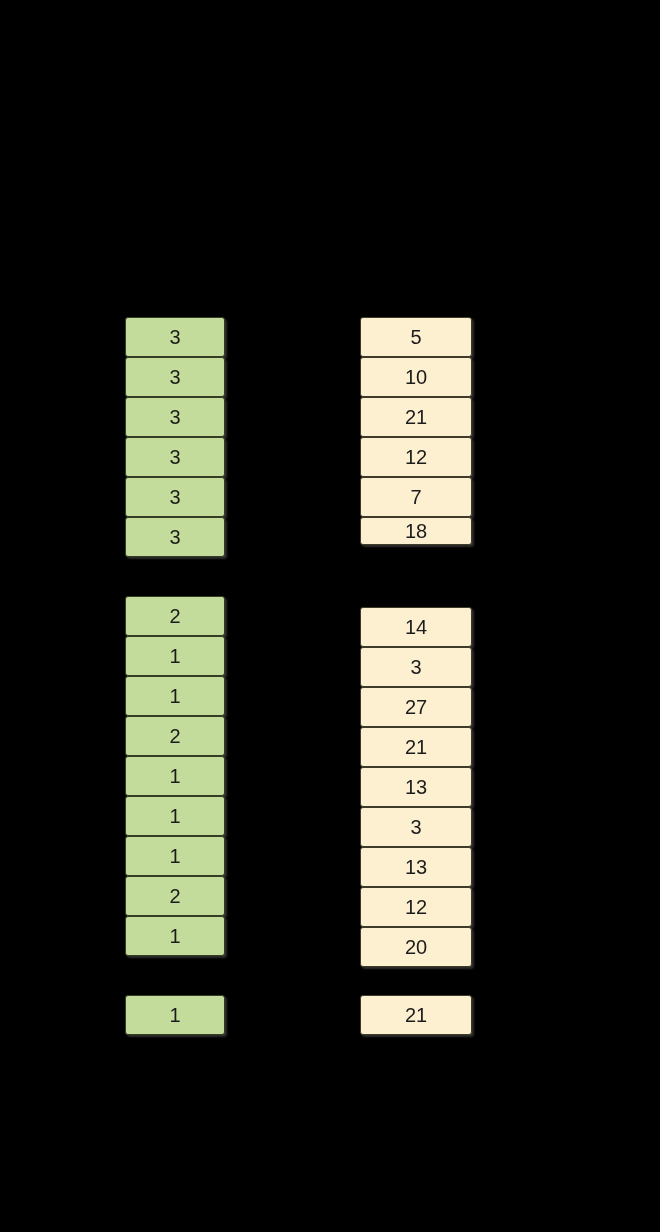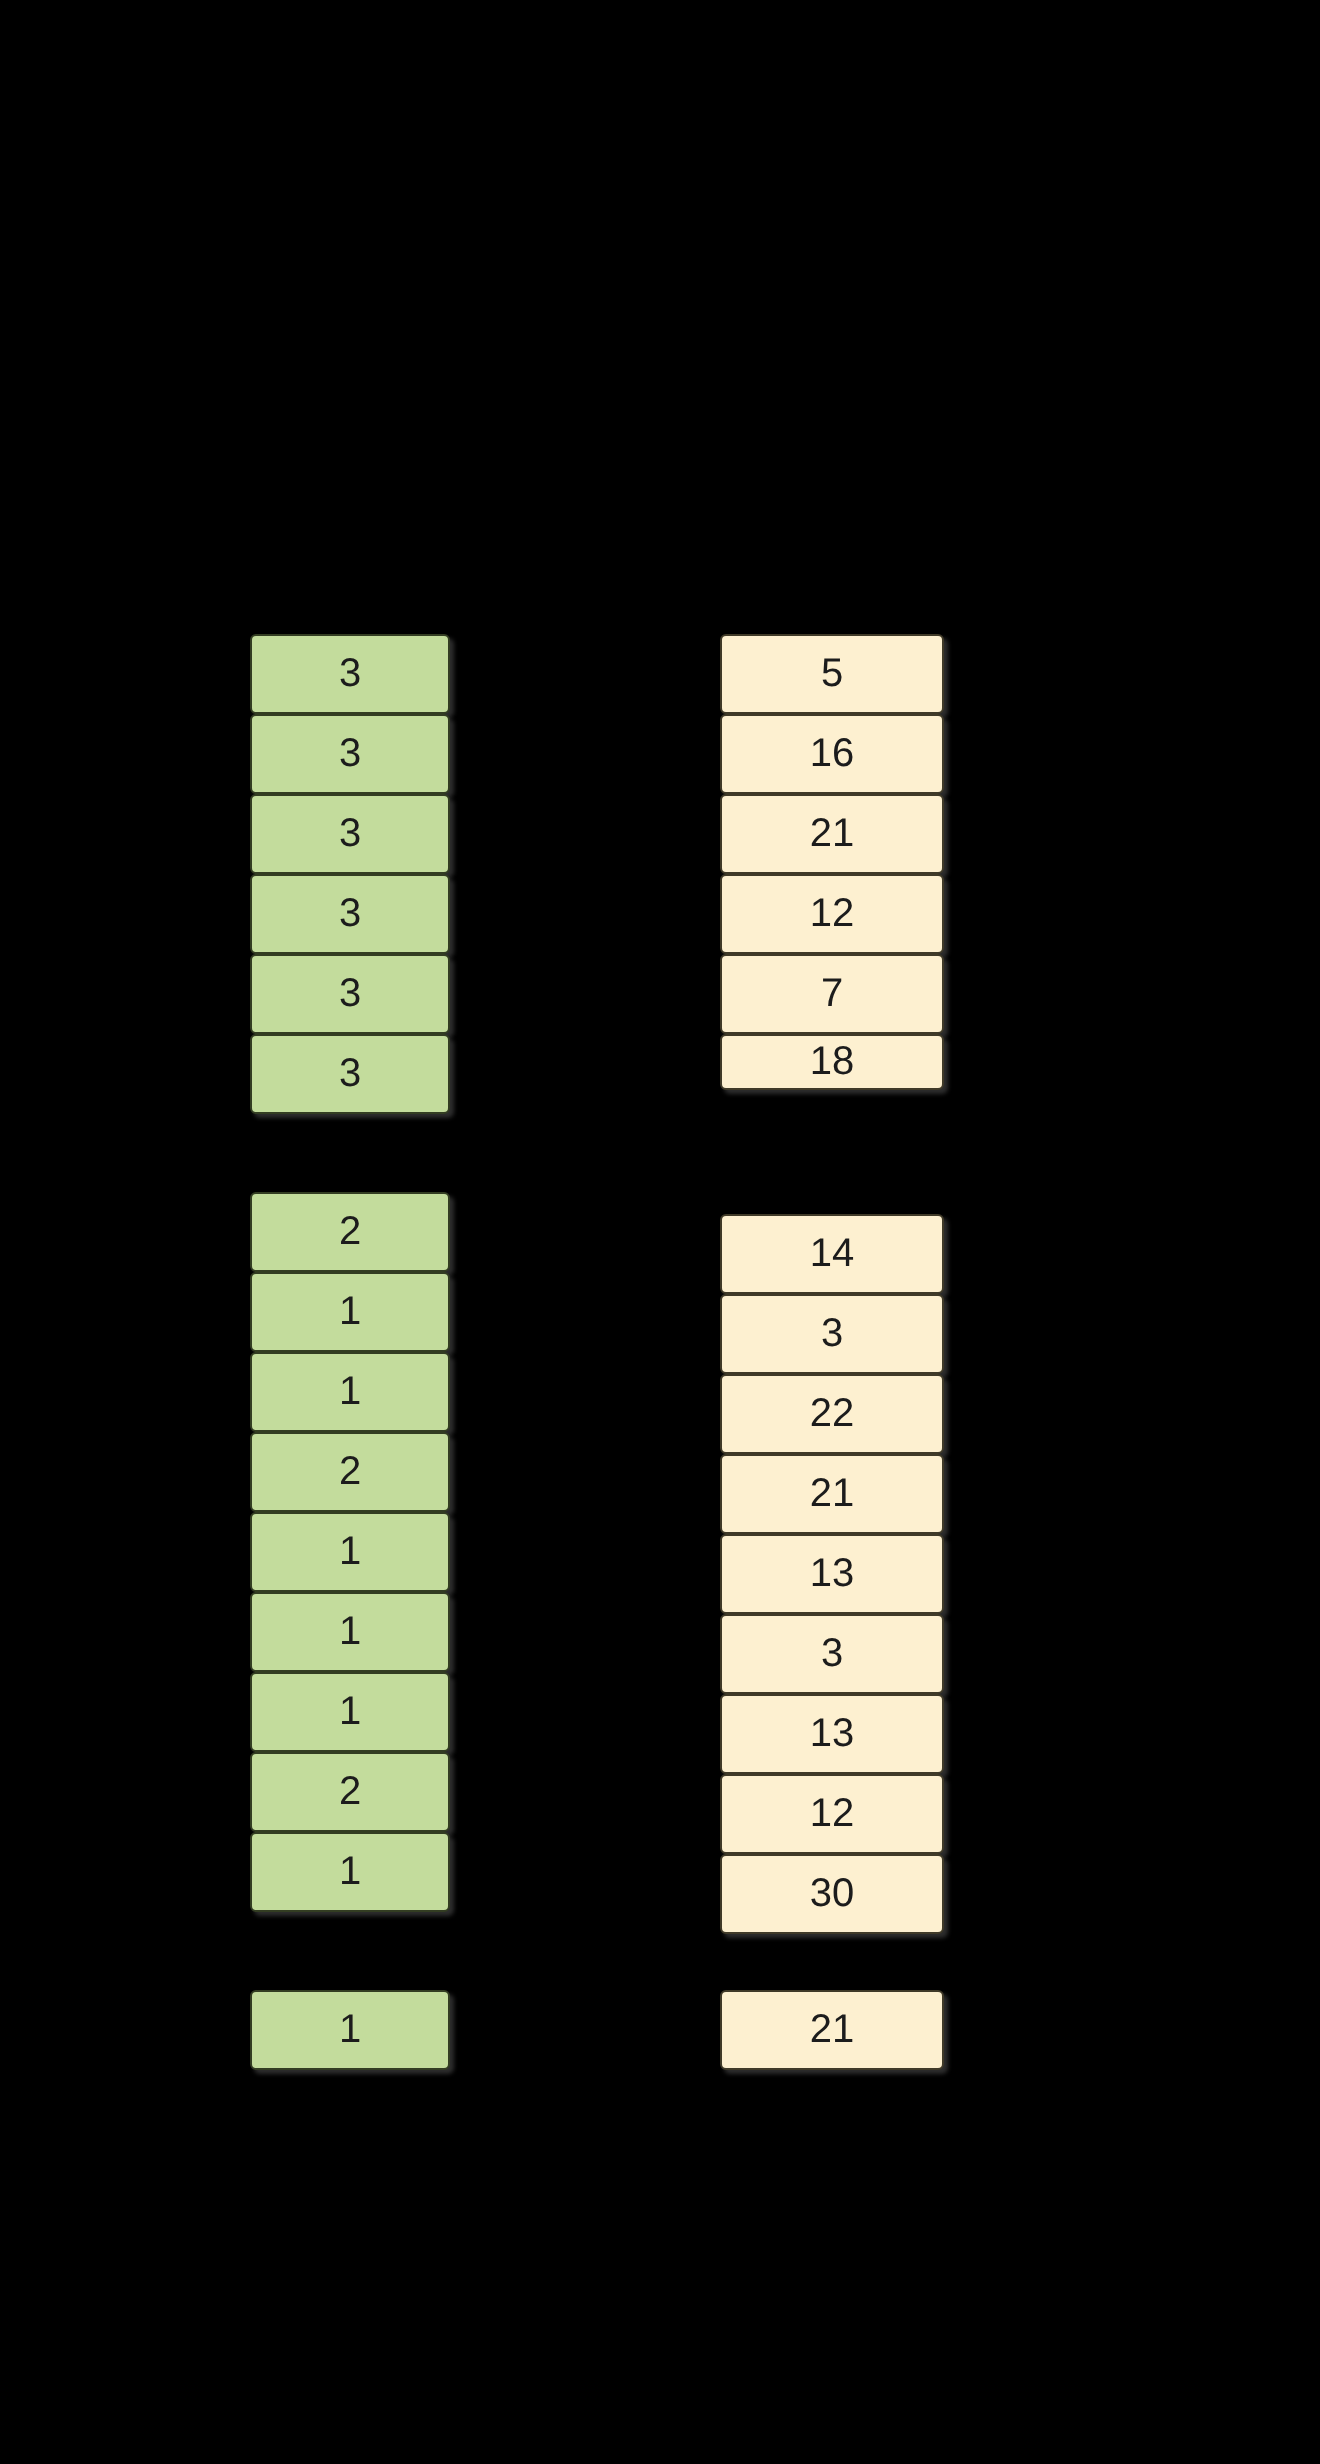--- a/index.html
+++ b/index.html
@@ -49,47 +49,47 @@
     <div class="col" style="left: 125px; top: 317px; width: 100px;">
       <div class="cell left-cell" style="height: 40px;">3</div>
       <div class="cell left-cell" style="height: 40px;">3</div>
       <div class="cell left-cell" style="height: 40px;">3</div>
       <div class="cell left-cell" style="height: 40px;">3</div>
       <div class="cell left-cell" style="height: 40px;">3</div>
       <div class="cell left-cell" style="height: 40px;">3</div>
     </div>
     <div class="col" style="left: 360px; top: 317px; width: 112px;">
       <div class="cell right-cell" style="height: 40px;">5</div>
-      <div class="cell right-cell" style="height: 40px;">16</div>
+      <div class="cell right-cell" style="height: 40px;">10</div>
       <div class="cell right-cell" style="height: 40px;">21</div>
       <div class="cell right-cell" style="height: 40px;">12</div>
       <div class="cell right-cell" style="height: 40px;">7</div>
       <div class="cell right-cell" style="height: 28px;">18</div>
     </div>
     <div class="col" style="left: 125px; top: 596px; width: 100px;">
       <div class="cell left-cell" style="height: 40px;">2</div>
       <div class="cell left-cell" style="height: 40px;">1</div>
       <div class="cell left-cell" style="height: 40px;">1</div>
       <div class="cell left-cell" style="height: 40px;">2</div>
       <div class="cell left-cell" style="height: 40px;">1</div>
       <div class="cell left-cell" style="height: 40px;">1</div>
       <div class="cell left-cell" style="height: 40px;">1</div>
       <div class="cell left-cell" style="height: 40px;">2</div>
       <div class="cell left-cell" style="height: 40px;">1</div>
     </div>
     <div class="col" style="left: 360px; top: 607px; width: 112px;">
       <div class="cell right-cell" style="height: 40px;">14</div>
       <div class="cell right-cell" style="height: 40px;">3</div>
-      <div class="cell right-cell" style="height: 40px;">22</div>
+      <div class="cell right-cell" style="height: 40px;">27</div>
       <div class="cell right-cell" style="height: 40px;">21</div>
       <div class="cell right-cell" style="height: 40px;">13</div>
       <div class="cell right-cell" style="height: 40px;">3</div>
       <div class="cell right-cell" style="height: 40px;">13</div>
       <div class="cell right-cell" style="height: 40px;">12</div>
-      <div class="cell right-cell" style="height: 40px;">30</div>
+      <div class="cell right-cell" style="height: 40px;">20</div>
     </div>
     <div class="col" style="left: 125px; top: 995px; width: 100px;">
       <div class="cell left-cell" style="height: 40px;">1</div>
     </div>
     <div class="col" style="left: 360px; top: 995px; width: 112px;">
       <div class="cell right-cell" style="height: 40px;">21</div>
     </div>
   </div>
 
 </body></html>

